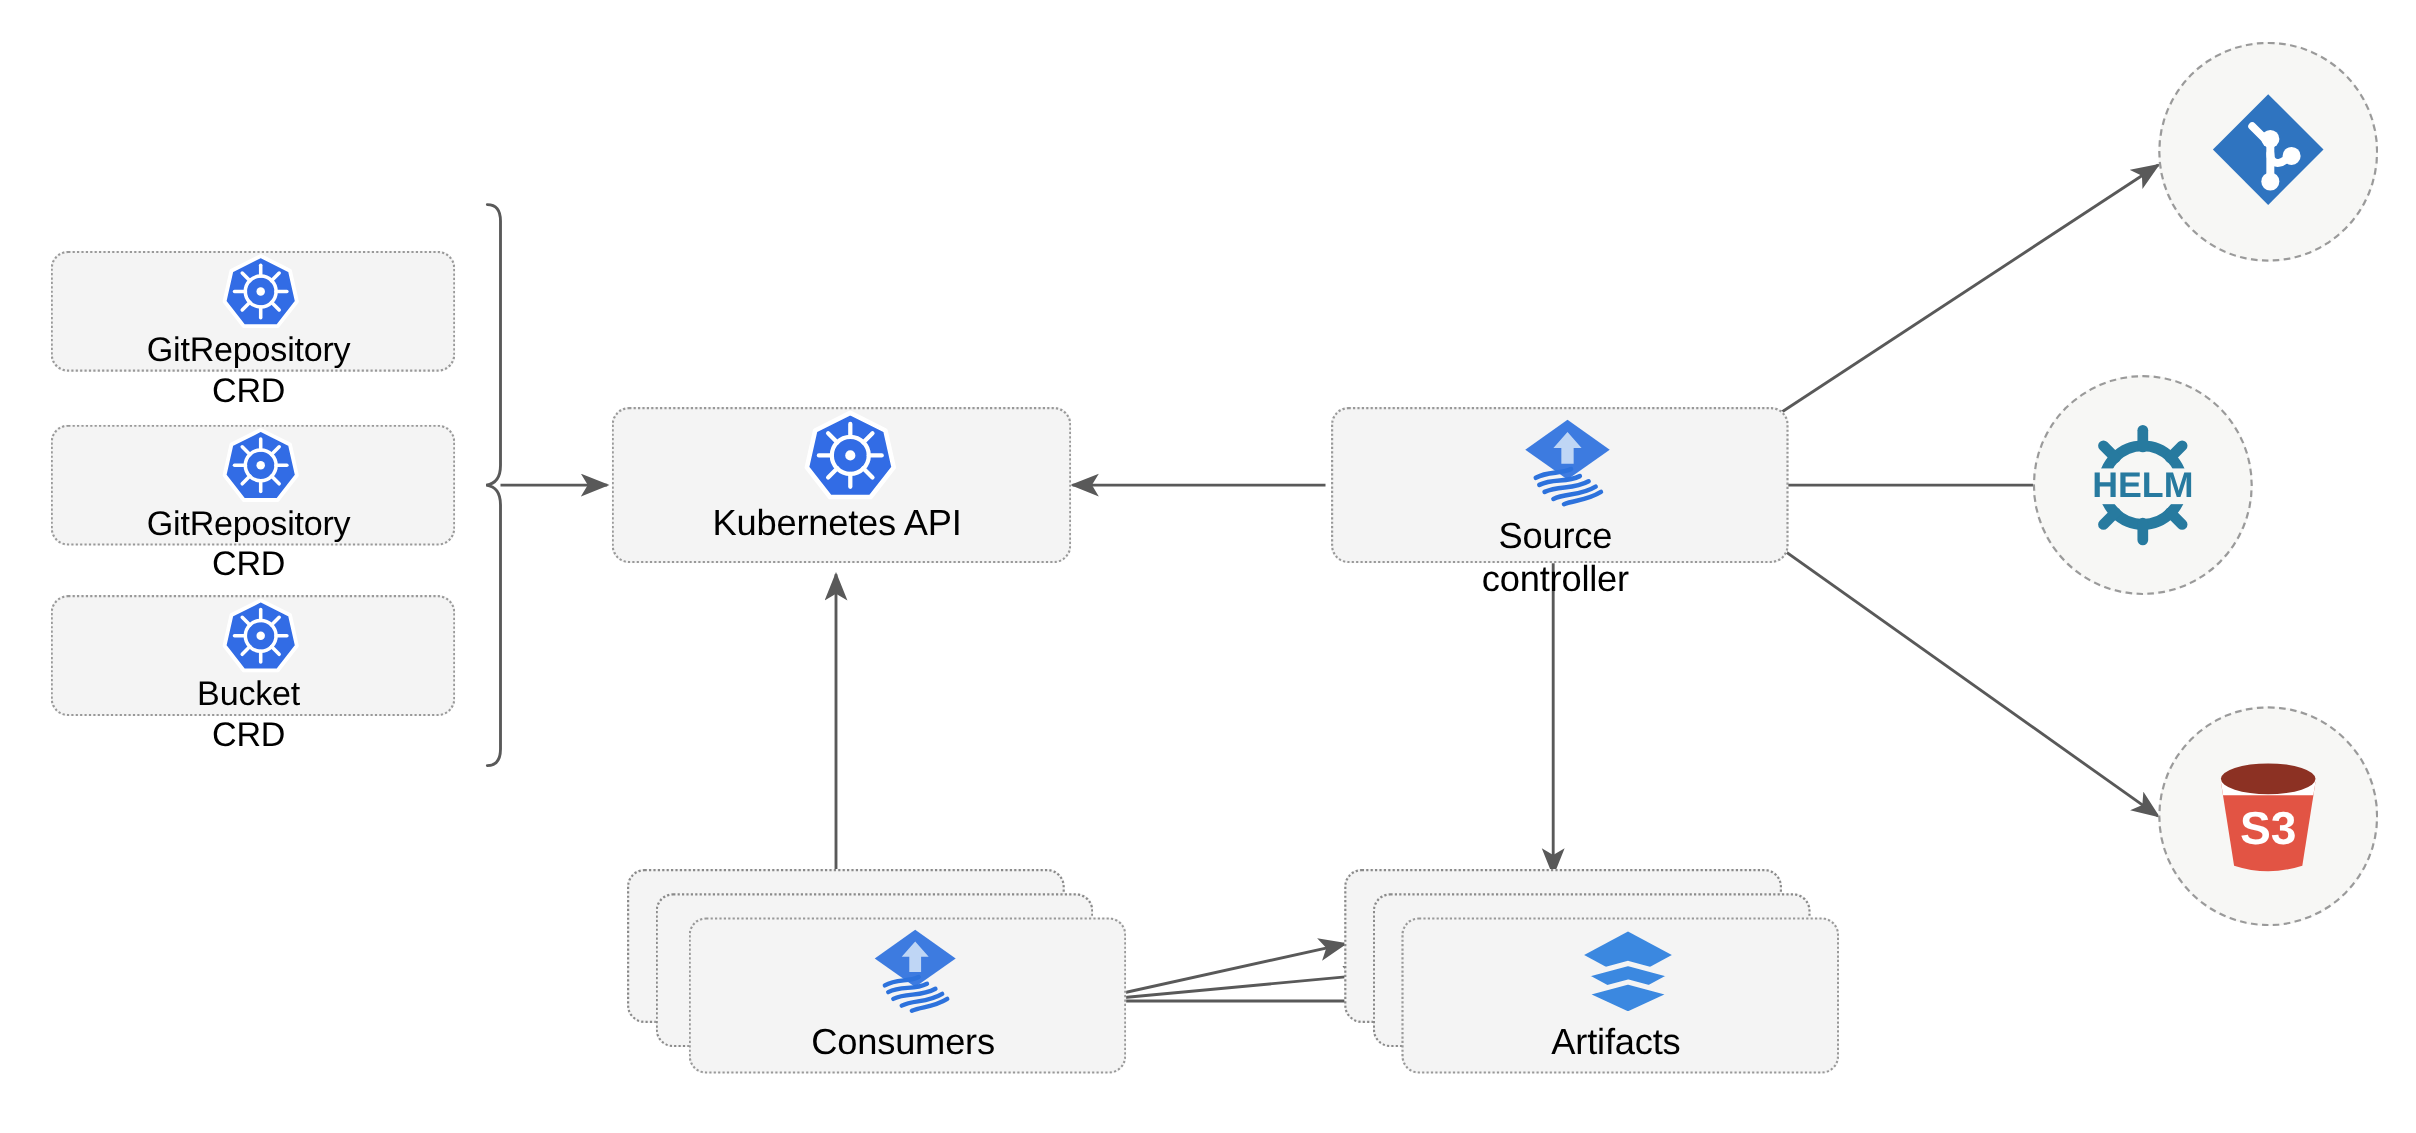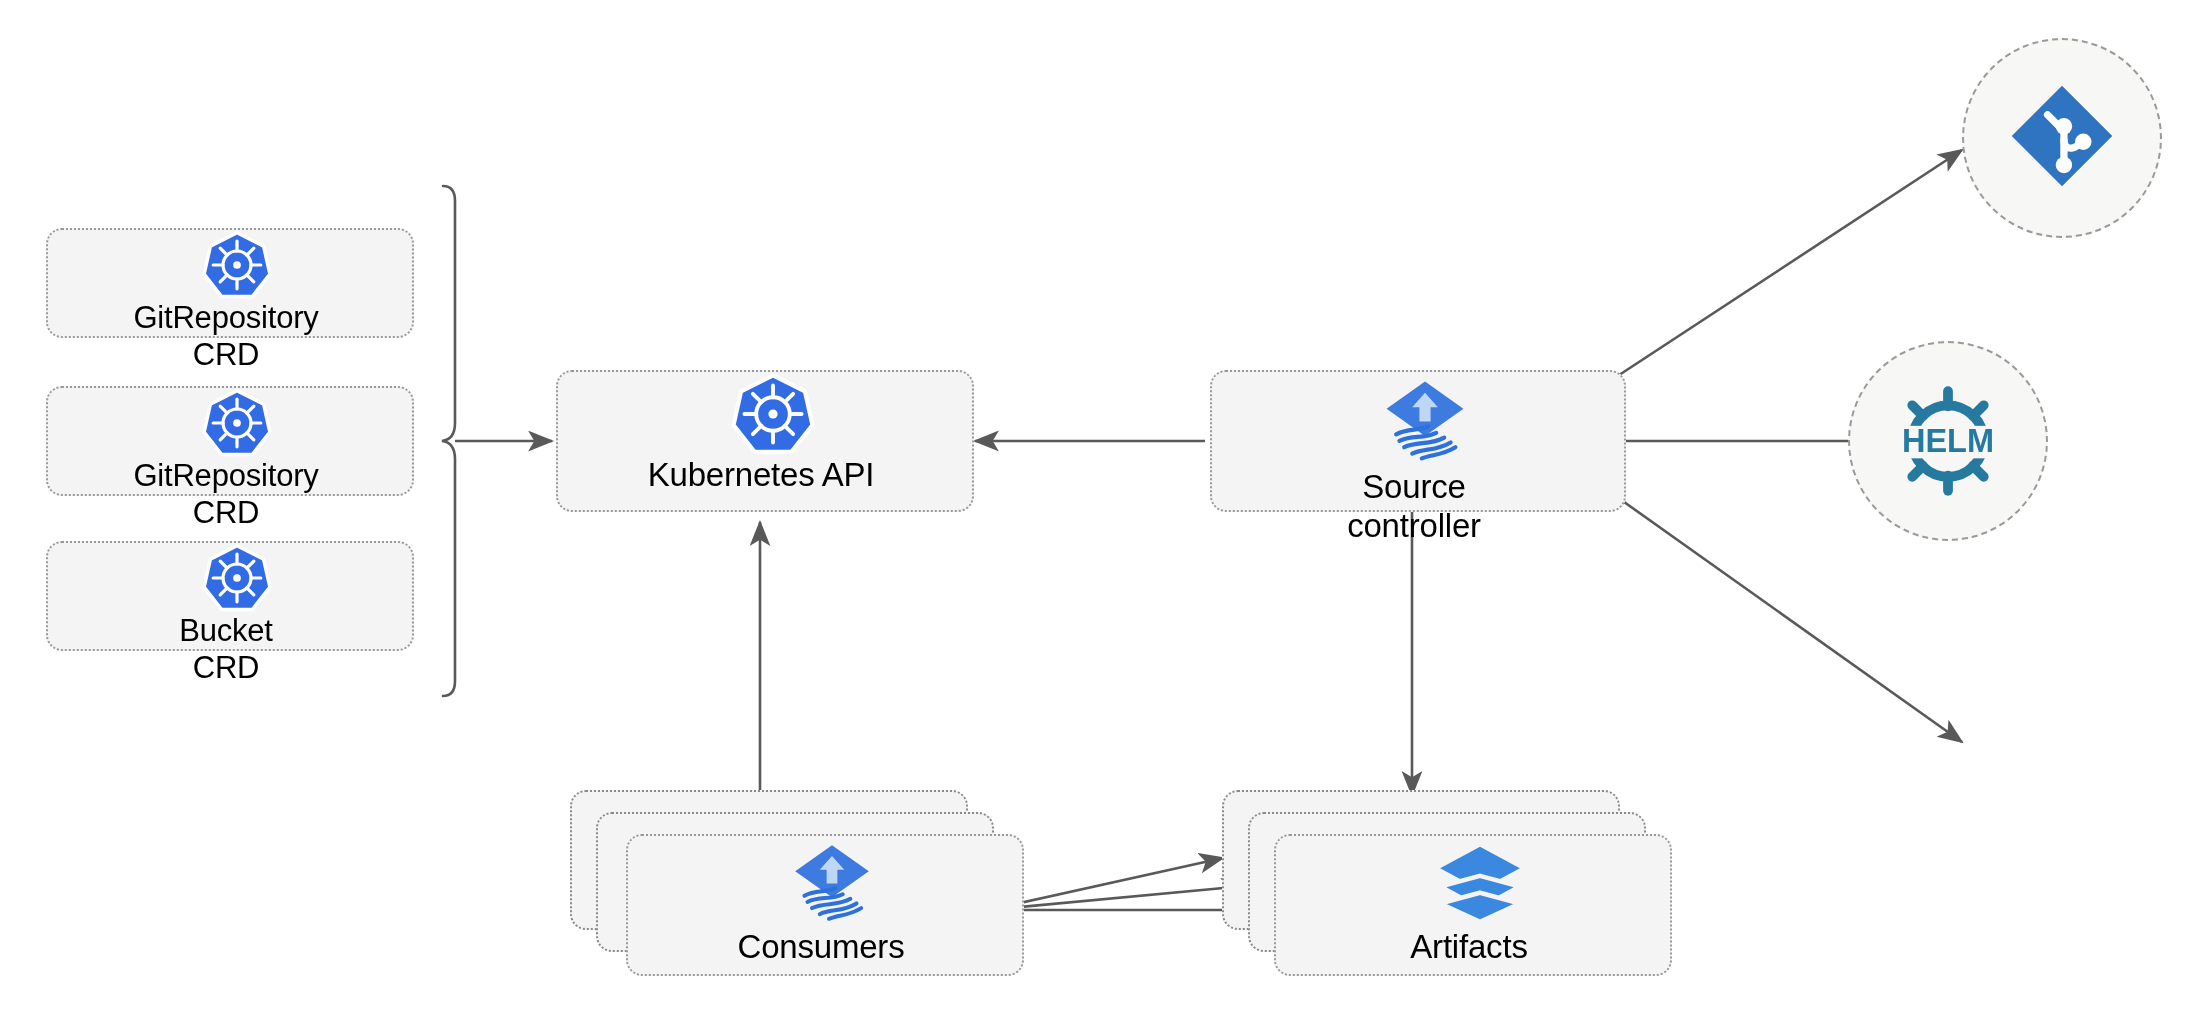--- a/index.html
+++ b/index.html
@@ -308,14 +308,27 @@
           <line x1="83" y1="83" x2="93" y2="93"></line>
           <line x1="93" y1="27" x2="83" y2="37"></line>
           <line x1="37" y1="83" x2="27" y2="93"></line>
         </g>
         <rect x="6" y="46" width="108" height="30" fill="#f7f7f5"></rect>
         <text x="60" y="70" text-anchor="middle" font-family="'Liberation Sans', sans-serif" font-size="30" font-weight="bold" fill="#277A9F">HELM</text>
       </svg>
     </span>
   </div>
 
+  <div class="circle-node" style="left:1962px; top:642px; width:200px; height:200px;">
+    <span>
+      <svg width="130" height="130" viewBox="0 0 130 130">
+
+        <path d="M22,36 L108,36 L96,112 Q65,122 34,112 Z" fill="#E25444"></path>
+
+        <path d="M22,36 L108,36 L106,48 L24,48 Z" fill="#ffffff"></path>
+
+        <ellipse cx="65" cy="33" rx="43" ry="14" fill="#8C3123"></ellipse>
+        <text x="65" y="92" text-anchor="middle" font-family="'Liberation Sans', sans-serif" font-size="42" font-weight="bold" fill="#ffffff">S3</text>
+      </svg>
+    </span>
+  </div>
 
 </div>
 
 </body></html>

